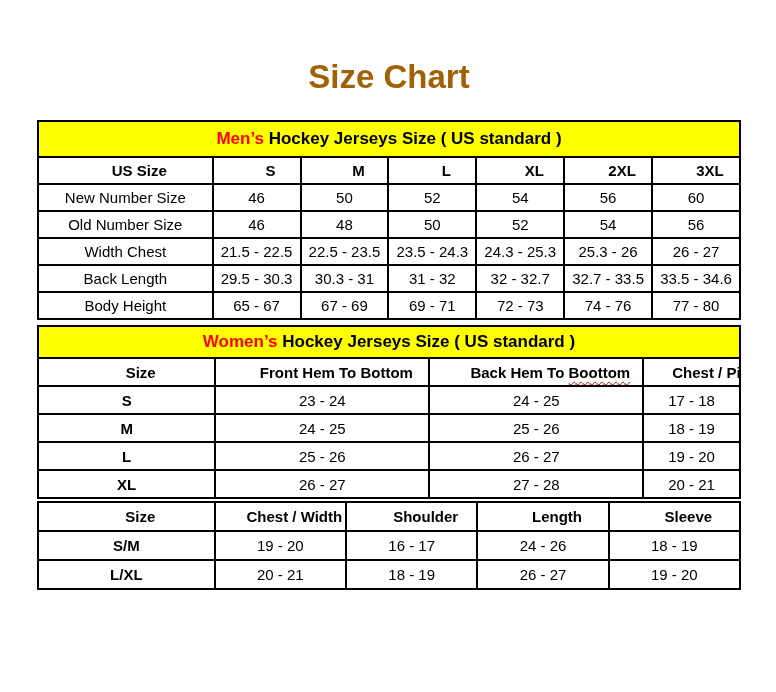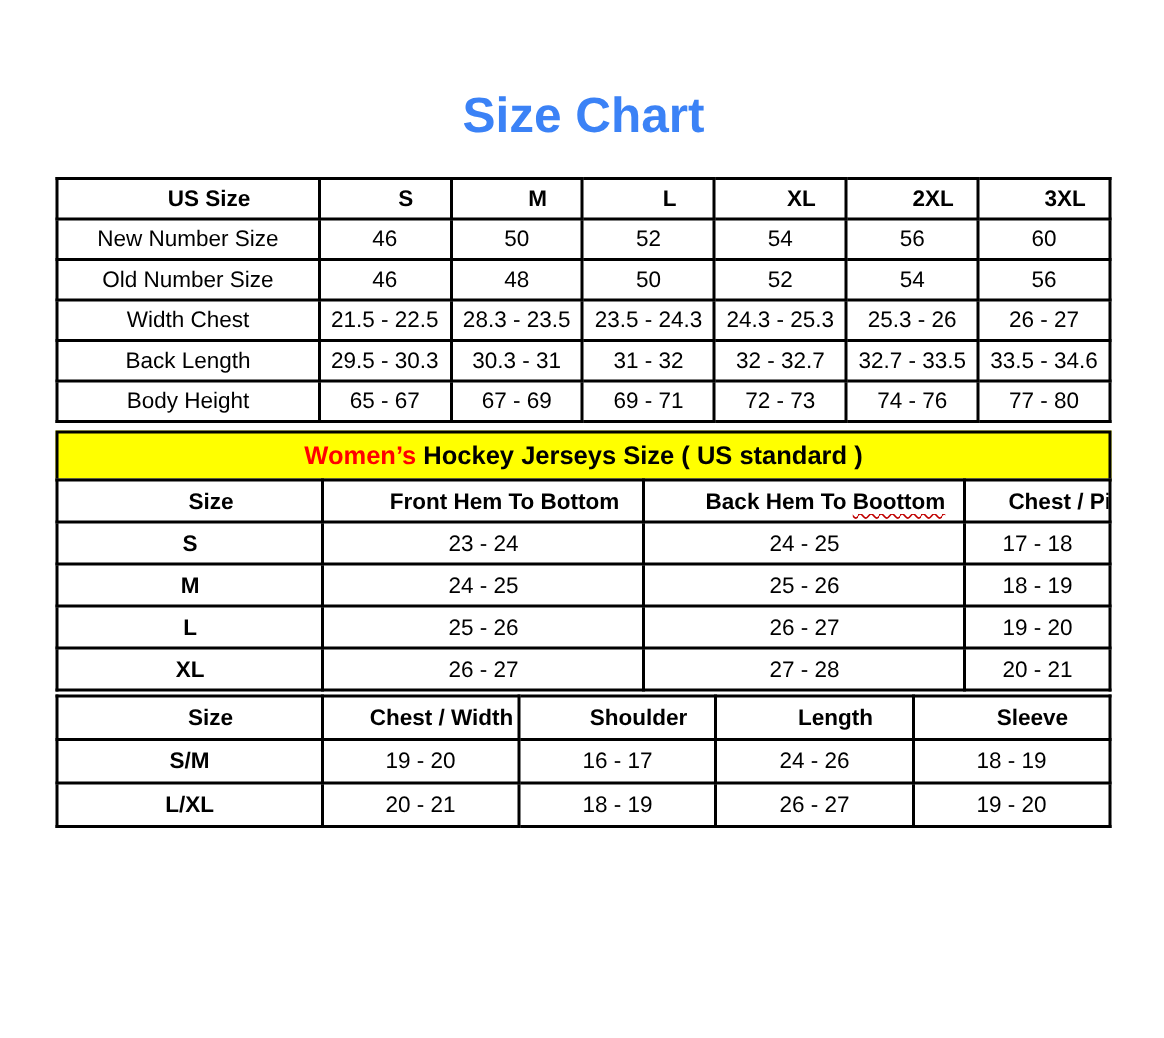--- a/index.html
+++ b/index.html
@@ -3,21 +3,21 @@
 <meta charset="utf-8">
 <style>
   html,body{margin:0;padding:0;}
   .page{
     width:776px;height:692px;background:#ffffff;overflow:hidden;
     font-family:"Liberation Sans",sans-serif;color:#000;
   }
   .content{margin-left:37px;width:704px;}
   .page-title{
     margin:0;padding-top:56px;text-align:center;
-    font-size:33px;font-weight:700;color:#3b82f6;line-height:1.25;
+    font-size:33px;font-weight:700;color:#a16207;line-height:1.25;
     letter-spacing:0px;
   }
   .size-section{margin-top:0;}
   .mens-sec{margin-top:23px;}
   .womens-sec{margin-top:5px;}
   .youth-sec{margin-top:4px;}
   .band{
     border:2px solid #000;background:#ffff00;text-align:center;
     font-weight:700;font-size:17px;color:#000;
   }
@@ -55,20 +55,24 @@
 </style>
 </head>
 <body>
 
 <div class="page">
   <div class="content">
 
     <h1 class="page-title">Size Chart</h1>
 
     <section class="size-section mens-sec">
+      <div class="band mens-band">
+        <span class="hl">Men’s</span>
+        <span>Hockey Jerseys Size ( US standard )</span>
+      </div>
       <table class="mens">
           <thead>
             <tr>
               <th>US Size</th>
               <th>S</th>
               <th>M</th>
               <th>L</th>
               <th>XL</th>
               <th>2XL</th>
               <th>3XL</th>
@@ -89,21 +93,21 @@
               <td>46</td>
               <td>48</td>
               <td>50</td>
               <td>52</td>
               <td>54</td>
               <td>56</td>
             </tr>
             <tr>
               <td class="row-label">Width Chest</td>
               <td>21.5 - 22.5</td>
-              <td>28.3 - 23.5</td>
+              <td>22.5 - 23.5</td>
               <td>23.5 - 24.3</td>
               <td>24.3 - 25.3</td>
               <td>25.3 - 26</td>
               <td>26 - 27</td>
             </tr>
             <tr>
               <td class="row-label">Back Length</td>
               <td>29.5 - 30.3</td>
               <td>30.3 - 31</td>
               <td>31 - 32</td>

